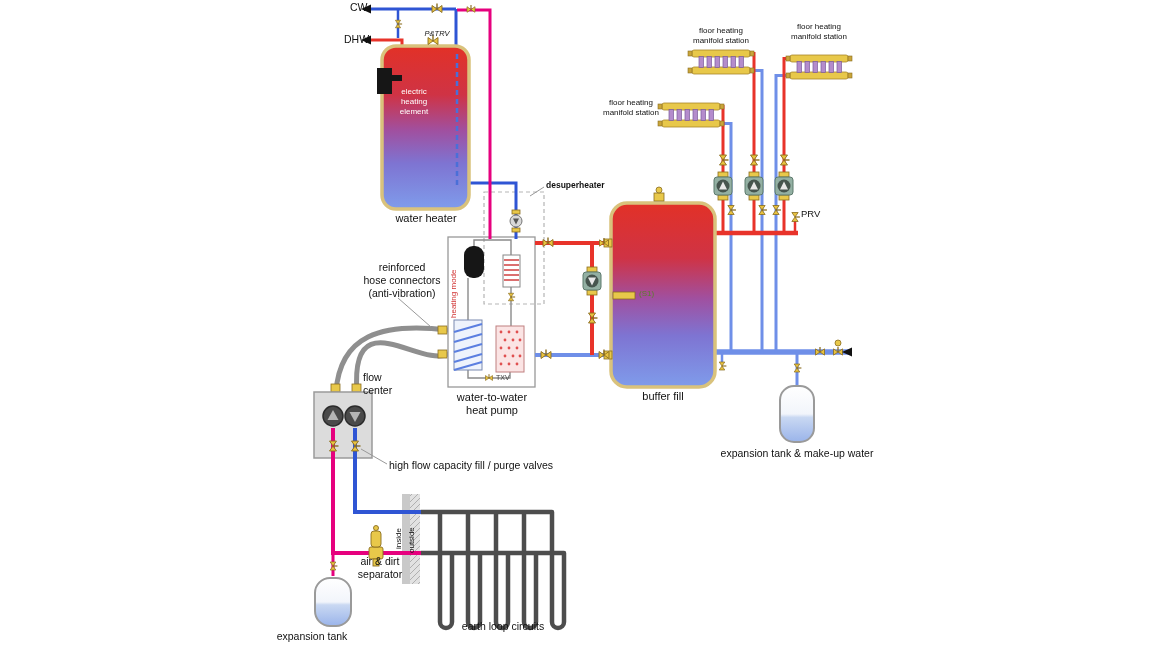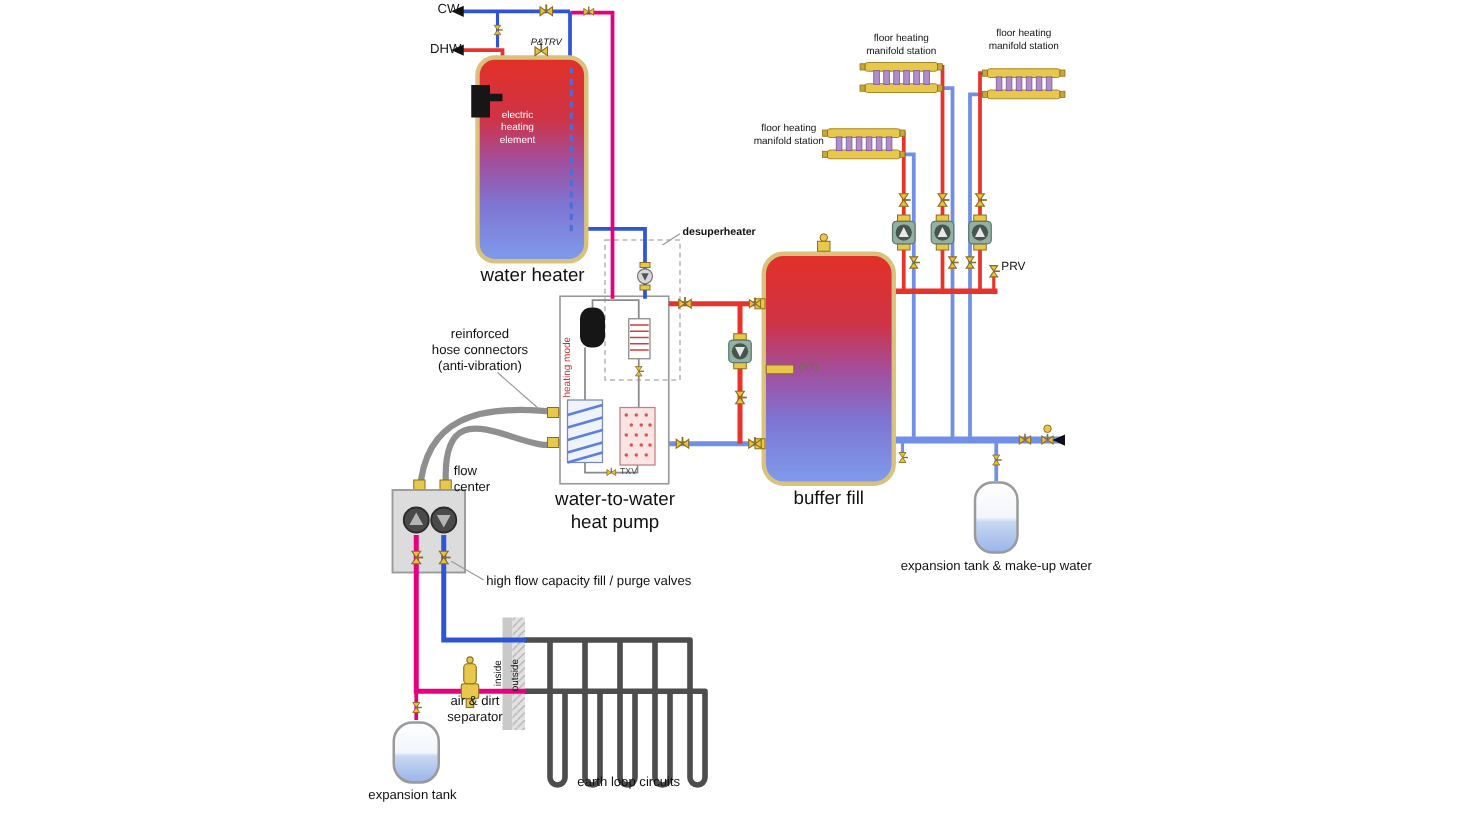--- a/index.html
+++ b/index.html
@@ -3,21 +3,21 @@
 <meta charset="utf-8">
 <style>
   html,body{margin:0;padding:0;background:#fff;}
   .stage{position:relative;width:1170px;height:658px;background:#ffffff;overflow:hidden;
          font-family:"Liberation Sans",sans-serif;color:#111;}
   svg{position:absolute;left:0;top:0;}
   .lbl{position:absolute;font-size:10.5px;line-height:1.22;white-space:pre-line;color:#111;}
   .center{transform:translateX(-50%);text-align:center;}
   .rot{transform:rotate(-90deg);transform-origin:left top;white-space:nowrap;}
   .s7{font-size:7px;} .s75{font-size:7.5px;} .s8{font-size:8px;} .s85{font-size:8.5px;}
-  .s9{font-size:9.5px;} .s11{font-size:15px;}
+  .s9{font-size:9.5px;} .s11{font-size:11px;}
   .white{color:#fff;} .redtxt{color:#d03030;} .greentxt{color:#5b7d2e;} .graytxt{color:#444;}
 
   
   .pipe-red{stroke:#e8332a;fill:none;}
   .pipe-blue{stroke:#6f8fe8;fill:none;}
   .pipe-cold{stroke:#2f55d4;fill:none;}
   .pipe-mag{stroke:#e6007e;fill:none;}
   .loop{stroke:#4d4d4d;fill:none;stroke-width:4.5;stroke-linecap:round;}
   .hose{stroke:#8f8f8f;fill:none;stroke-width:5;stroke-linecap:round;}
   .valve{fill:#e8c23f;stroke:#8a6d1f;stroke-width:0.9;}
@@ -321,26 +321,26 @@
 <div class="lbl center s11" style="left:663px;top:390px;">buffer fill</div>
 <div class="lbl s8 greentxt" style="left:639px;top:289px;">(S1)</div>
 <div class="lbl center s8" style="left:631px;top:98px;">floor heating
 manifold station</div>
 <div class="lbl center s8" style="left:721px;top:26px;">floor heating
 manifold station</div>
 <div class="lbl center s8" style="left:819px;top:22px;">floor heating
 manifold station</div>
 <div class="lbl s9" style="left:801px;top:208px;">PRV</div>
 <div class="lbl center" style="left:797px;top:447px;">expansion tank &amp; make-up water</div>
-<div class="lbl center" style="left:384px;top:261px;">reinforced
+<div class="lbl center" style="left:402px;top:261px;">reinforced
 hose connectors
 (anti-vibration)</div>
 <div class="lbl" style="left:363px;top:371px;">flow
 center</div>
 <div class="lbl" style="left:389px;top:459px;">high flow capacity fill / purge valves</div>
 <div class="lbl center" style="left:380px;top:555px;">air &amp; dirt
 separator</div>
-<div class="lbl center" style="left:330px;top:630px;">expansion tank</div>
+<div class="lbl center" style="left:312px;top:630px;">expansion tank</div>
 <div class="lbl rot s8" style="left:394px;top:549px;">inside</div>
 <div class="lbl rot s8" style="left:407px;top:553px;">outside</div>
 <div class="lbl center" style="left:503px;top:620px;">earth loop circuits</div>
 
 </div>
 
 </body></html>

